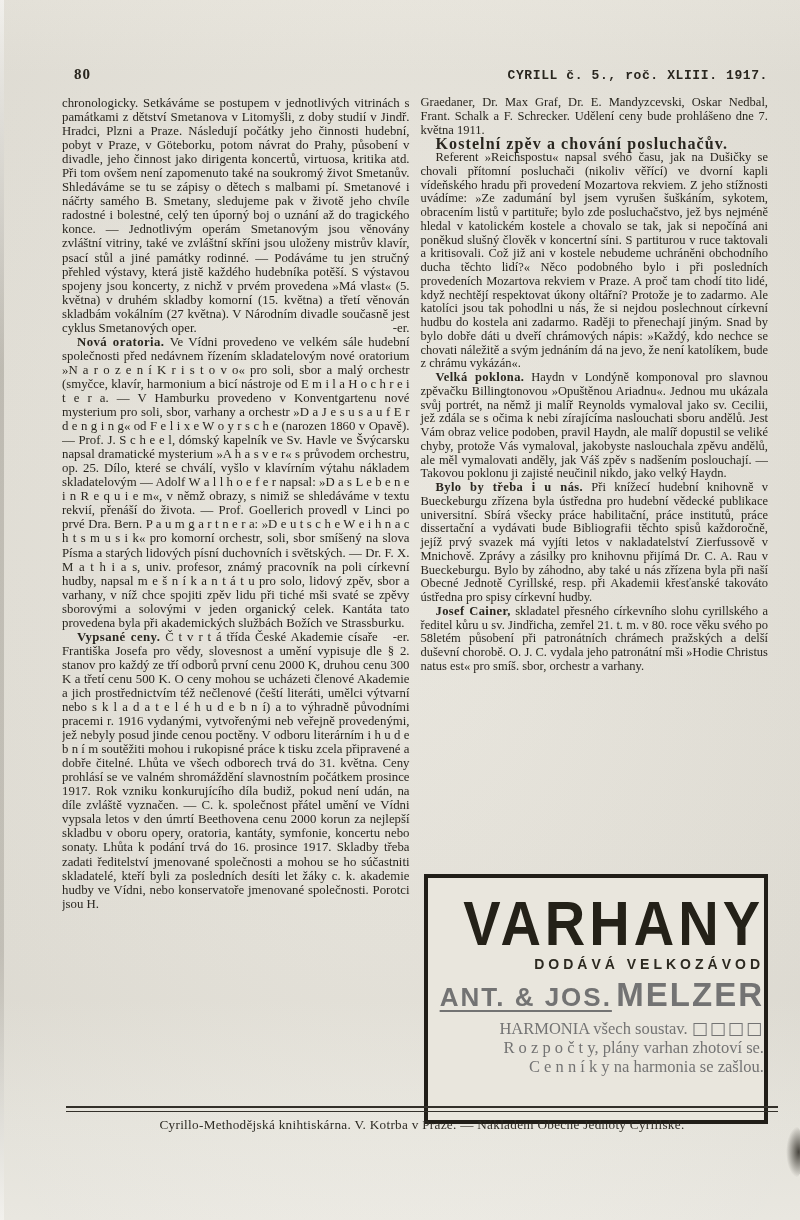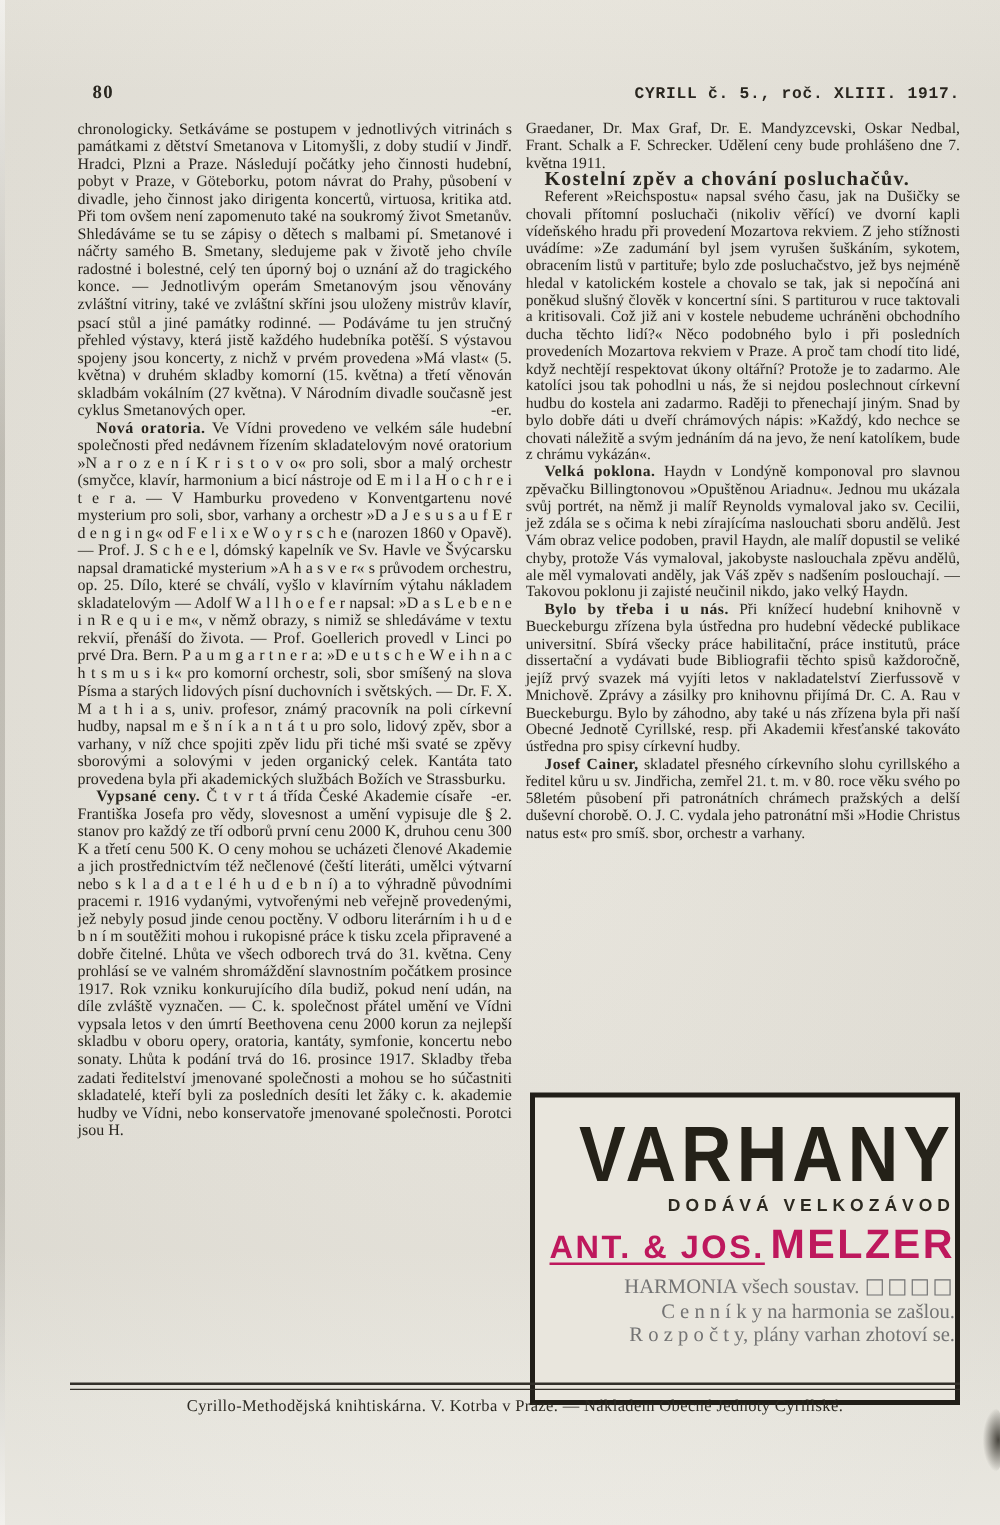--- a/index.html
+++ b/index.html
@@ -29,28 +29,28 @@
   .lead { font-weight:bold; letter-spacing:0.4px; }
   .sig { float:right; font-weight:normal; }
   .sec-heading { font-weight:bold; font-size:16px; letter-spacing:1.1px; }
 
   .ad { position:absolute; left:424px; top:874px; width:344px; height:250px; box-sizing:border-box;
     border:4px solid #211e18; background:#e9e6dd; text-align:right;
     font-family:"Liberation Sans", sans-serif; overflow:hidden; }
   .ad-title { margin-top:14px; font-weight:bold; font-size:56px; line-height:1;
     letter-spacing:4px; transform:scaleY(1.12); transform-origin:top; color:#242118; }
   .ad-sub { margin-top:8px; font-size:14px; letter-spacing:4px; font-weight:bold; color:#2c2920; }
-  .ad-name { margin-top:6px; font-weight:bold; line-height:1; color:#be185d; }
+  .ad-name { margin-top:6px; font-weight:bold; line-height:1; color:#737373; }
   .ad-name-left { font-size:26px; letter-spacing:2px; text-decoration:underline; text-underline-offset:4px; }
   .ad-name-right { font-size:33px; letter-spacing:2px; }
   .ad-city { margin-top:8px; font-weight:bold; font-size:28px; letter-spacing:5px; line-height:1; color:#242118; }
   .ad-lines { margin-top:8px; font-family:"Liberation Serif", serif; font-size:16.5px; line-height:19px; color:#737373; }
   .ad-squares { font-weight:bold; letter-spacing:2px; font-size:17px; font-family:"DejaVu Sans", sans-serif; }
 
-  .footer { position:absolute; left:56px; top:1106px; width:712px; }
+  .footer { position:absolute; left:66px; top:1106px; width:712px; }
   .footer-rule { height:3px; border-top:2px solid #33302a; border-bottom:1px solid #33302a; }
   .footer-text { text-align:center; font-size:13.2px; margin-top:5px; letter-spacing:0.3px; color:#2e2b24; }
 </style>
 </head>
 <body>
 
 <div class="page">
   <div class="edge-left"></div>
 
   <div class="content">
@@ -79,22 +79,22 @@
 
   <div class="ad">
     <div class="ad-title">VARHANY</div>
     <div class="ad-sub">DODÁVÁ VELKOZÁVOD</div>
     <div class="ad-name">
       <span class="ad-name-left">ANT. &amp; JOS.</span>
       <span class="ad-name-right">MELZER</span>
     </div>
     <div class="ad-lines">
       <div><span>HARMONIA všech soustav.</span> <span class="ad-squares">□□□□</span></div>
+      <div>R o z p o č t y,  plány varhan zhotoví se.</div>
       <div>C e n n í k y  na  harmonia  se  zašlou.</div>
-      <div>R o z p o č t y,  plány varhan zhotoví se.</div>
     </div>
   </div>
 
   <div class="footer">
     <div class="footer-rule"></div>
     <div class="footer-text">Cyrillo-Methodějská knihtiskárna. V. Kotrba v Praze. — Nákladem Obecné Jednoty Cyrillské.</div>
   </div>
 
   <div class="smudge"></div>
 </div>

